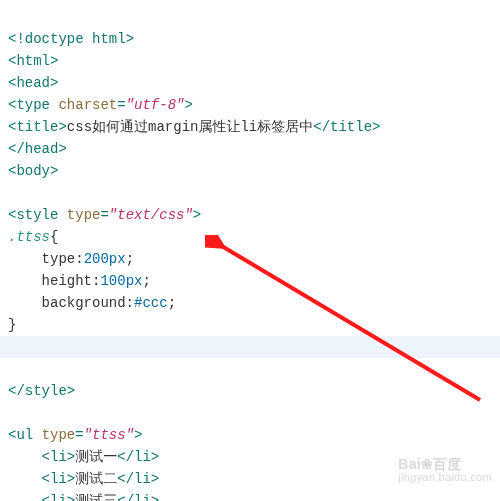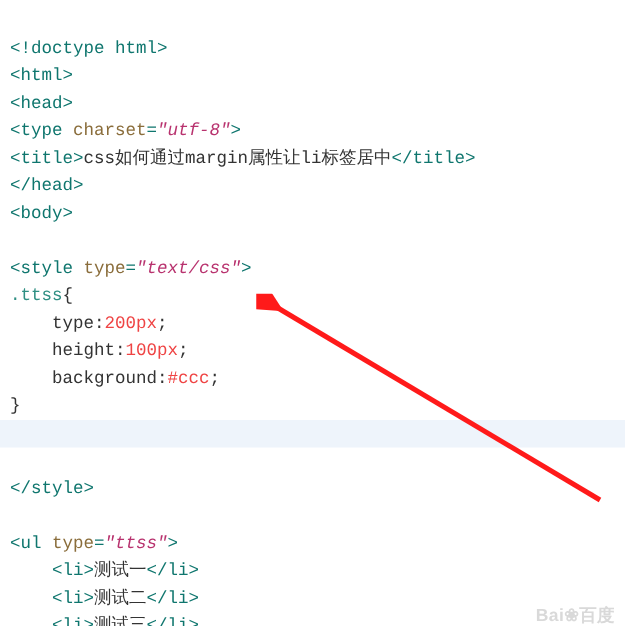--- a/index.html
+++ b/index.html
@@ -14,42 +14,42 @@
     position:relative;
     overflow:hidden;
   }
   .code{
     padding:6px 8px;
     white-space:pre;
   }
   .tag{color:#0f766e}      
   .attr{color:#8a6d3b}     
   .str{color:#b8326e;font-style:italic}  
-  .sel{color:#2f8f83;}  
+  .sel{color:#2f8f83;font-style:italic}  
   .prop{color:#333}
-  .val{color:#ef4444}      
+  .val{color:#0369a1}      
   .txt{color:#333}
   .highlight{
     background:#eef4fb;
     display:block;
     margin:0 -8px;
     padding:0 8px;
   }
   .arrow{
     position:absolute;
     top:235px;
     left:205px;
     width:280px;
     height:170px;
     pointer-events:none;
   }
   .watermark{
     position:absolute;
     right:8px;
-    bottom:2px;
+    bottom:17px;
     font-family:Arial,sans-serif;
     font-size:11px;
     color:#d9d9d9;
     text-align:left;
     line-height:13px;
     letter-spacing:.3px;
   }
   .watermark .big{font-size:14px;font-weight:bold}
 </style>
 </head>
@@ -88,13 +88,14 @@
   <defs>
     <marker id="ah" markerWidth="12" markerHeight="10" refX="2" refY="5" orient="auto">
       <path d="M10,0 L0,5 L10,10 Z" fill="#ff1a1a"></path>
     </marker>
   </defs>
   <line x1="275" y1="165" x2="15" y2="10" stroke="#ff1a1a" stroke-width="4" marker-end="url(#ah)"></line>
 </svg>
 
 <div class="watermark">
   <div class="big">Bai❀百度</div>
+  <div>jingyan.baidu.com</div>
 </div>
 
 </body></html>

